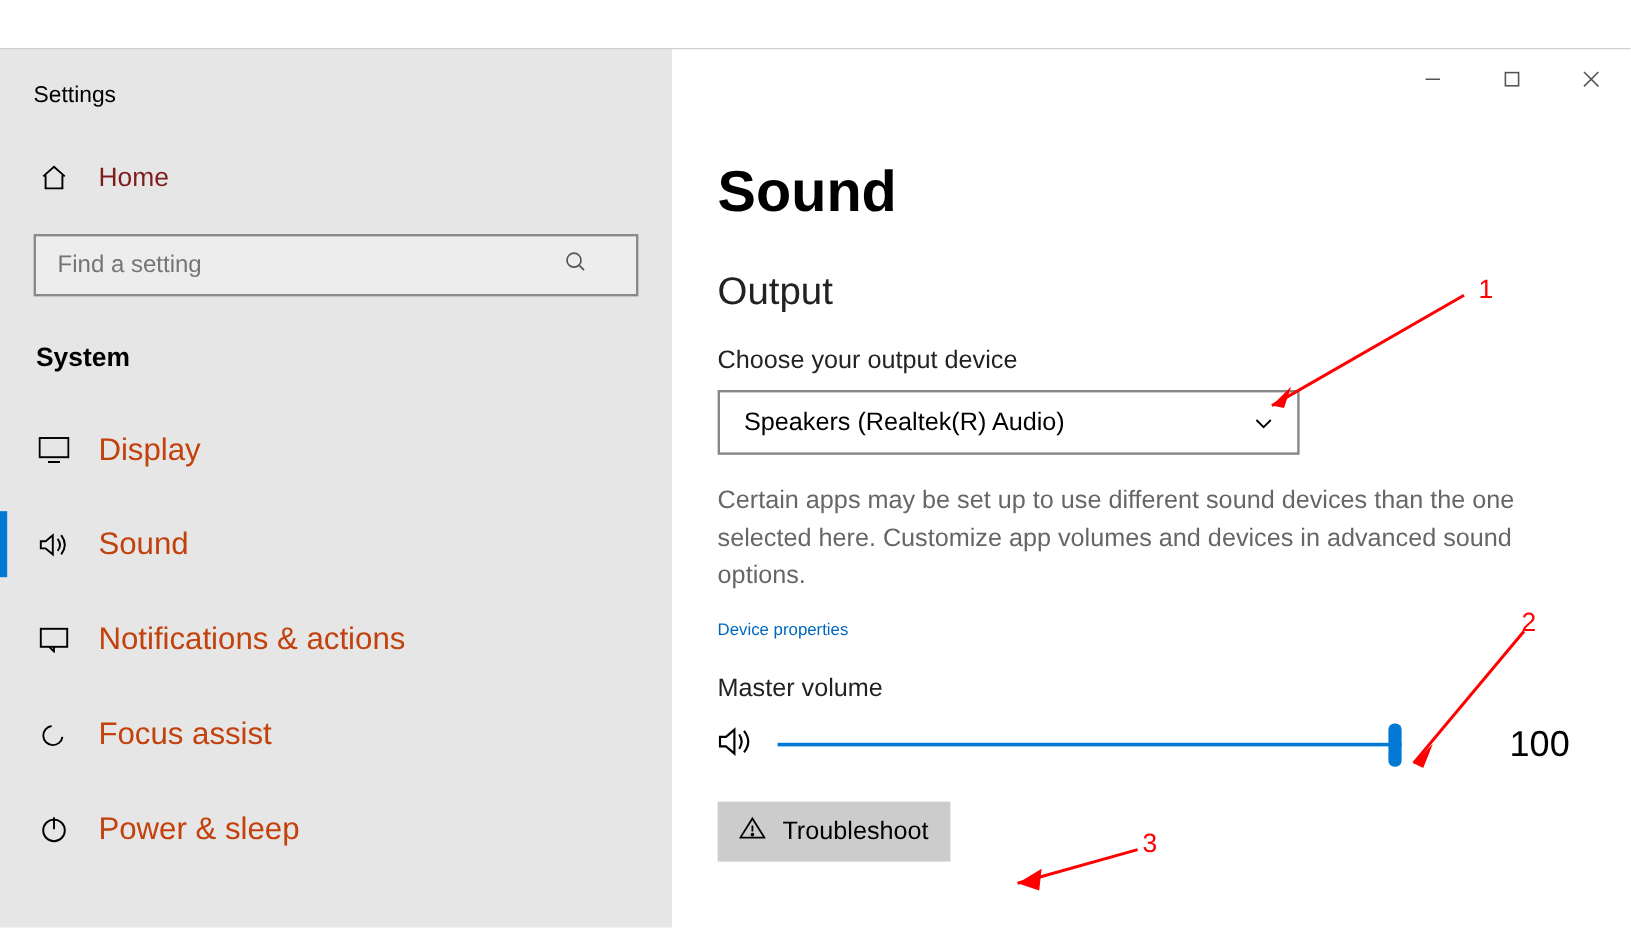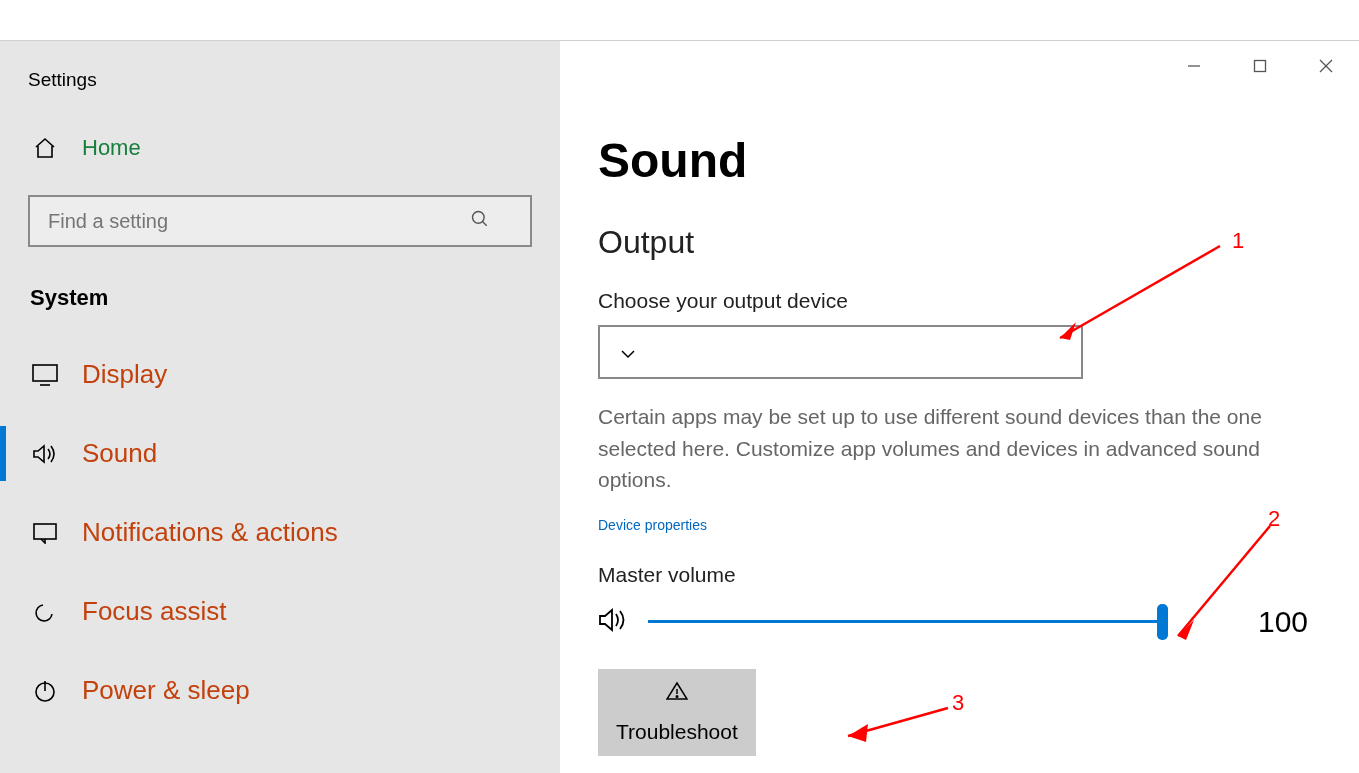--- a/index.html
+++ b/index.html
@@ -27,21 +27,21 @@
       font-size: 19px;
       color: #000;
       padding: 20px 0 34px 28px;
     }
     .home-row {
       display: flex;
       align-items: center;
       padding: 10px 0 10px 30px;
       cursor: pointer;
       font-size: 22px;
-      color: #15803d;
+      color: #7f1d1d;
       margin-bottom: 24px;
     }
     .home-row .icon { width: 30px; margin-right: 22px; display: flex; align-items: center; justify-content: center; }
     .search-wrap {
       margin: 0 28px 28px 28px;
     }
     .search {
       width: 100%;
       height: 52px;
       border: 2px solid #8a8a8a;
@@ -188,21 +188,20 @@
     }
     .btn-secondary {
       display: inline-flex;
       align-items: center;
       gap: 14px;
       background: #ccc;
       padding: 12px 18px;
       font-size: 21px;
       color: #000;
       cursor: pointer;
-      flex-direction: column;
     }
     
     .anno { position: absolute; pointer-events: none; }
     .anno-label { position: absolute; color: #ff0000; font-size: 22px; pointer-events: none; }
     svg.arrow line { stroke: #ff0000; stroke-width: 2.5; }
     svg.arrow polygon { fill: #ff0000; }
   </style>
 </head>
 <body>
 
@@ -301,20 +300,21 @@
             <line x1="13" y1="1" x2="1" y2="13" stroke="#555" stroke-width="1.3"></line>
           </svg>
       </div>
     </div>
 
     <h1 class="page-title">Sound</h1>
     <h2 class="section-h">Output</h2>
 
     <div class="field-label">Choose your output device</div>
     <div class="dropdown">
+      <span>Speakers (Realtek(R) Audio)</span>
       <span>
         <svg width="16" height="10" viewBox="0 0 16 10" fill="none" stroke="#000" stroke-width="1.5">
             <path d="M2 2 L8 8 L14 2"></path>
           </svg>
       </span>
     </div>
 
     <p class="desc">Certain apps may be set up to use different sound devices than the one selected here. Customize app volumes and devices in advanced sound options.</p>
 
     <a class="link">Device properties</a>

